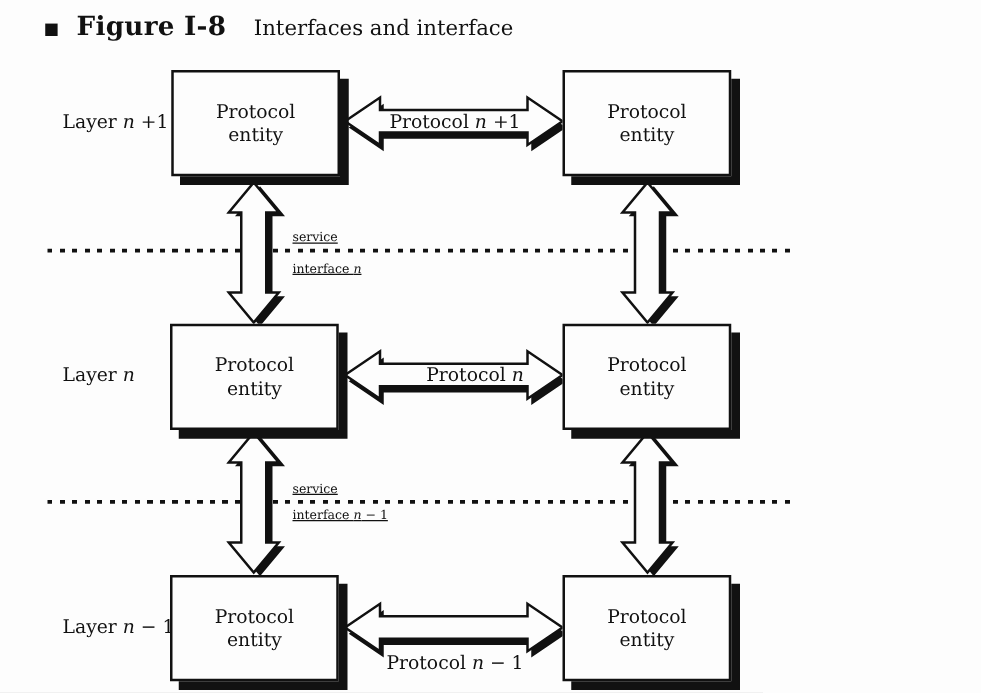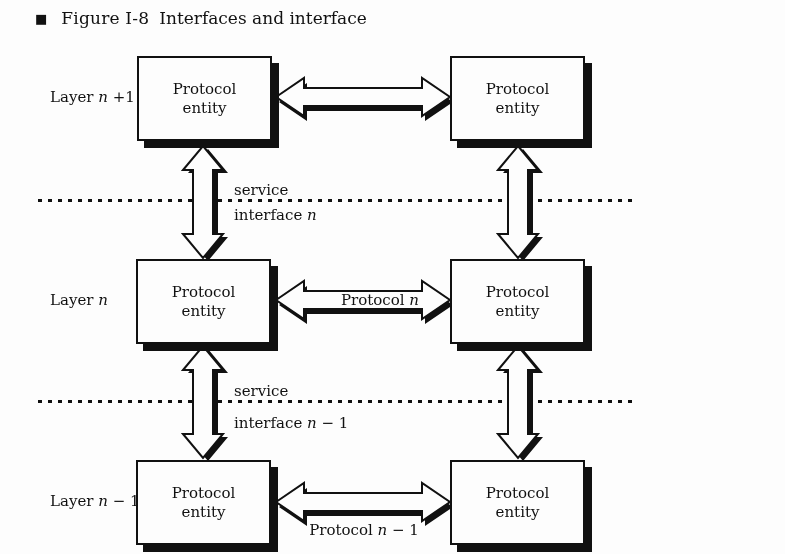--- a/index.html
+++ b/index.html
@@ -26,24 +26,24 @@
     white-space: nowrap;
   }
   .caption .bullet {
     font-family: "DejaVu Sans", sans-serif;
     font-size: 13px;
     margin-right: 14px;
     position: relative;
     top: -1px;
   }
   .caption .fig-label {
-    font-weight: normal;
-    font-size: 17px;
+    font-weight: bold;
+    font-size: 21px;
     letter-spacing: 0.2px;
-    margin-right: 10px;
+    margin-right: 22px;
   }
   .caption .fig-title {
     font-size: 17px;
   }
   
   .dash-line {
     position: absolute;
     left: 38px;
     width: 599px;
     height: 3px;
@@ -85,24 +85,25 @@
     width: 180px;
     text-align: center;
     font-size: 15px;
     white-space: nowrap;
     z-index: 4;
   }
   
   .iface-label {
     position: absolute;
     left: 234px;
-    font-size: 15px;
+    font-size: 10px;
     line-height: 15px;
     white-space: nowrap;
     z-index: 4;
+    text-decoration: underline;
   }
 </style>
 </head>
 <body>
 
 <div class="page">
 
   <div class="caption">
     <span class="bullet">■</span>
     <span class="fig-label">Figure I-8</span>
@@ -144,20 +145,23 @@
   </div>
   <div class="pbox" style="left:450px;top:460px">
     <div>Protocol</div>
     <div>entity</div>
   </div>
 
   <svg class="arrow-svg" style="left:274px;top:75px" width="180" height="52" viewBox="0 0 180 52">
     <polygon class="arrow-shadow" transform="translate(3,5)" points="2,22 30,3 30,13 148,13 148,3 176,22 148,41 148,31 30,31 30,41"></polygon>
     <polygon class="arrow-body" points="2,22 30,3 30,13 148,13 148,3 176,22 148,41 148,31 30,31 30,41"></polygon>
   </svg>
+  <div class="h-arrow-label" style="left:274px;top:88px">
+    <span>Protocol </span><span class="var">n</span><span> +1</span>
+  </div>
 
   <svg class="arrow-svg" style="left:274px;top:278px" width="180" height="52" viewBox="0 0 180 52">
     <polygon class="arrow-shadow" transform="translate(3,5)" points="2,22 30,3 30,13 148,13 148,3 176,22 148,41 148,31 30,31 30,41"></polygon>
     <polygon class="arrow-body" points="2,22 30,3 30,13 148,13 148,3 176,22 148,41 148,31 30,31 30,41"></polygon>
   </svg>
   <div class="h-arrow-label" style="left:290px;top:291px">
     <span>Protocol </span><span class="var">n</span><span></span>
   </div>
 
   <svg class="arrow-svg" style="left:274px;top:480px" width="180" height="52" viewBox="0 0 180 52">
@@ -186,18 +190,18 @@
   </svg>
 
   <div class="iface-label" style="top:183px">
     <div>service</div>
     <div style="margin-top:10px">
       <span>interface </span><span class="var">n</span><span></span>
     </div>
   </div>
   <div class="iface-label" style="top:384px">
     <div>service</div>
-    <div style="margin-top:17px">
+    <div style="margin-top:6px">
       <span>interface </span><span class="var">n</span><span> − 1</span>
     </div>
   </div>
 
 </div>
 
 </body></html>

